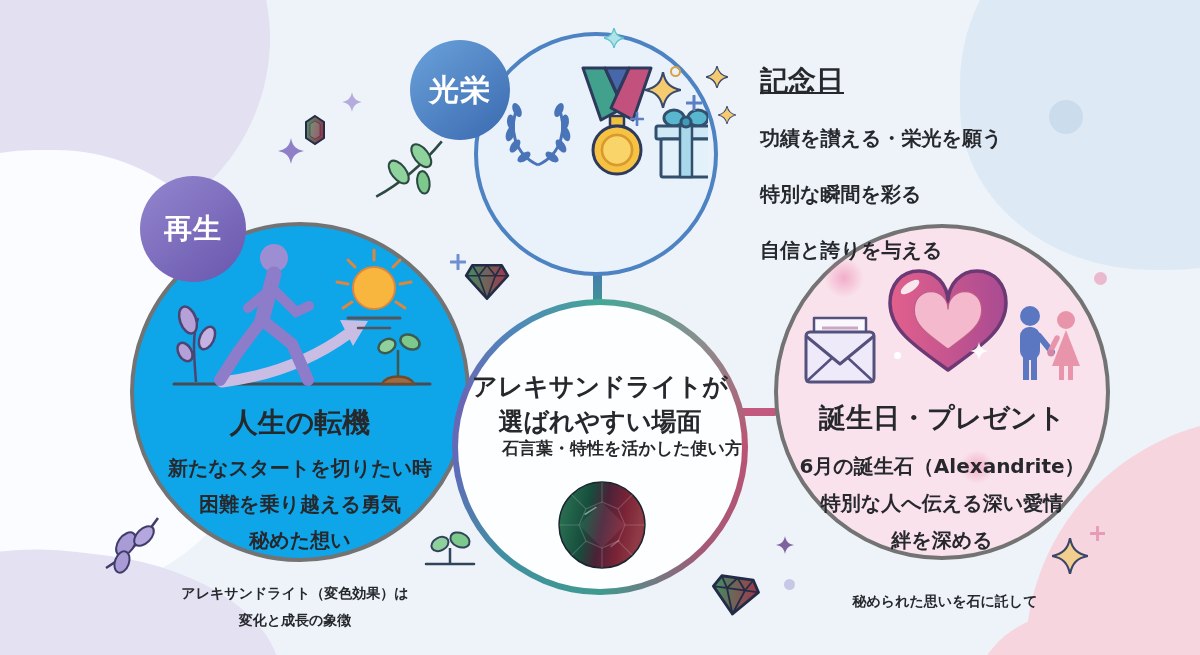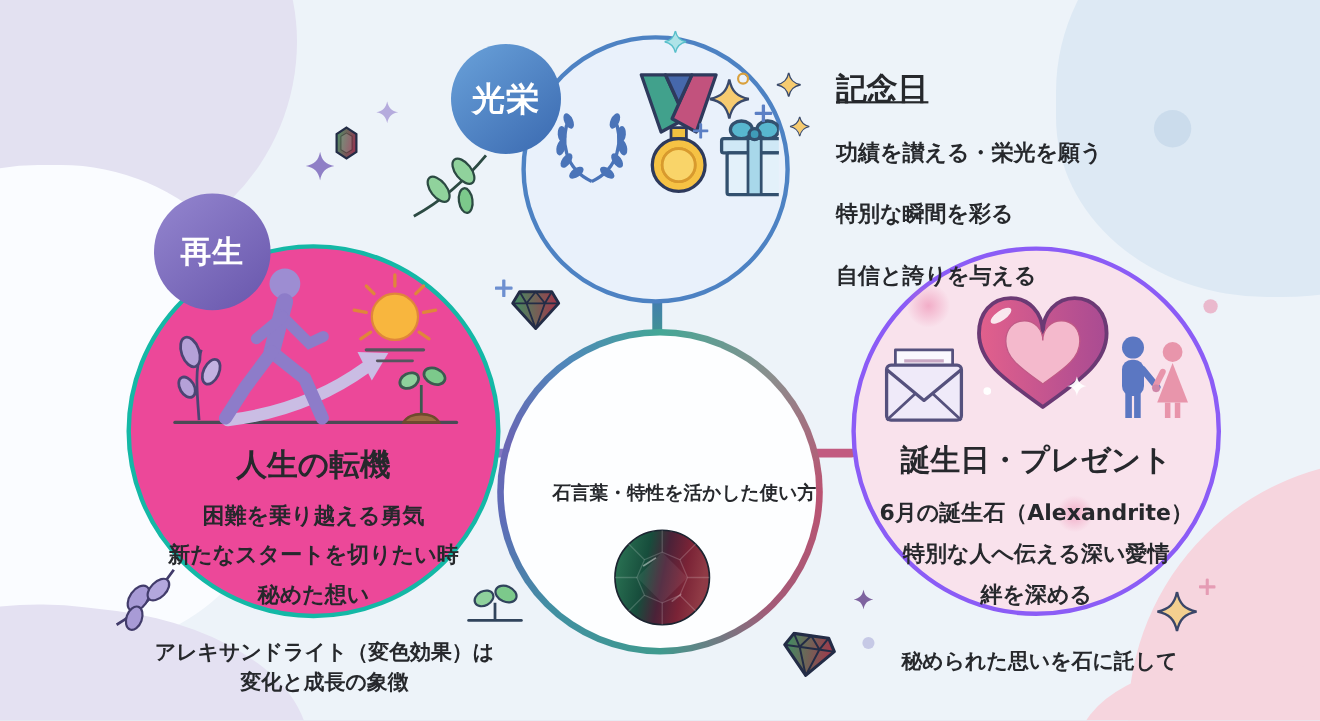--- a/index.html
+++ b/index.html
@@ -6,43 +6,43 @@
   .canvas{
     position:relative;width:1200px;height:655px;overflow:hidden;
     background:#edf3f9;font-family:"DejaVu Sans","Liberation Sans",sans-serif;color:#26282c;
   }
   .abs{position:absolute;}
   .blob{position:absolute;}
   .dot{position:absolute;border-radius:50%;}
   .glow{position:absolute;border-radius:50%;background:radial-gradient(circle,rgba(236,130,170,.55),rgba(236,130,170,0) 70%);}
   .circle{position:absolute;border-radius:50%;box-sizing:border-box;}
   .circle-top{left:474px;top:32px;width:244px;height:244px;background:#e9f1fb;border:4px solid #4d82c3;}
-  .circle-left{left:115px;top:222px;width:340px;height:340px;background:#ec4899;border:4px solid #14b8a6;}
-  .circle-right{left:774px;top:224px;width:336px;height:336px;background:#f9e2ec;border:4px solid #8b5cf6;}
+  .circle-left{left:130px;top:222px;width:340px;height:340px;background:#0ea5e9;border:4px solid #737373;}
+  .circle-right{left:774px;top:224px;width:336px;height:336px;background:#f9e2ec;border:4px solid #737373;}
   .ring{left:452px;top:299px;width:296px;height:296px;position:absolute;border-radius:50%;
     background:conic-gradient(from 0deg,#44a796 0%,#8a8f8e 12%,#bb5372 25%,#a35a77 38%,#3f9a8e 50%,#418fa2 62%,#5e6db8 72%,#6a66b4 80%,#4f87ba 90%,#44a796 100%);}
   .ring-inner{position:absolute;inset:6px;border-radius:50%;background:#fdfeff;}
   .badge{position:absolute;border-radius:50%;display:flex;align-items:center;justify-content:center;
     color:#fff;font-weight:700;text-align:center;letter-spacing:1px;}
   .badge-honor{left:410px;top:40px;width:100px;height:100px;font-size:30px;
     background:linear-gradient(140deg,#6aa2da,#3a69b0);}
   .badge-rebirth{left:140px;top:176px;width:106px;height:106px;font-size:28px;
     background:linear-gradient(140deg,#9486cf,#6856ac);}
   .badge-hidden{left:986px;top:174px;width:112px;height:112px;font-size:20px;
     background:linear-gradient(140deg,#db74a0,#c64f80);}
   .connector{position:absolute;border-radius:4px;}
   .conn-v{left:593px;top:266px;width:9px;height:44px;background:linear-gradient(180deg,#4478b6,#40988c);}
   .conn-l{left:428px;top:408px;width:48px;height:8px;background:#8577c3;}
   .conn-r{left:728px;top:408px;width:50px;height:8px;background:#c25a80;}
   .c-title{position:absolute;width:100%;text-align:center;font-weight:800;}
   .c-lines{position:absolute;width:100%;text-align:center;font-weight:700;font-size:20px;line-height:36px;}
   .note{position:absolute;font-weight:700;}
   .note-tr-h{font-size:28px;font-weight:800;margin-bottom:10px;text-decoration:underline;}
   .note-tr-l{font-size:20px;line-height:36px;font-weight:700;margin-top:20px;}
-  .note-b{font-size:19px;line-height:27px;text-align:center;}
+  .note-b{font-size:14px;line-height:27px;text-align:center;}
   .center-title{position:absolute;top:64px;width:100%;text-align:center;font-weight:800;font-size:25px;line-height:35px;}
   .center-sub{position:absolute;top:132px;width:100%;text-align:right;font-weight:700;font-size:17px;}
 </style>
 </head>
 <body>
 
 <div class="canvas">
 
   <div class="blob" style="left:-120px;top:-150px;width:390px;height:390px;background:#e3e1f1;border-radius:48% 52% 56% 44%;"></div>
   <div class="blob" style="left:-170px;top:150px;width:430px;height:440px;background:#fafcff;border-radius:50% 50% 45% 55%;"></div>
@@ -129,22 +129,22 @@
       </g>
       <g stroke="#3c5a50" stroke-width="2.5">
         <path d="M236,144 C236,130 236,122 236,114" fill="none"></path>
         <ellipse cx="225" cy="110" rx="9" ry="6.5" transform="rotate(-28 225 110)" fill="#8fd19c"></ellipse>
         <ellipse cx="248" cy="106" rx="10" ry="7" transform="rotate(24 248 106)" fill="#7cc98b"></ellipse>
         <path d="M220,148 C225,138 247,138 252,148 Z" fill="#9c6b42" stroke="#6e4a2e"></path>
       </g>
     </svg>
     <div class="c-title" style="top:178px;font-size:28px;">人生の転機</div>
     <div class="c-lines" style="top:224px;">
+      <div>新たなスタートを切りたい時</div>
       <div>困難を乗り越える勇気</div>
-      <div>新たなスタートを切りたい時</div>
       <div>秘めた想い</div>
     </div>
   </div>
 
   <div class="circle circle-right">
     <div class="glow" style="left:46px;top:30px;width:40px;height:40px;"></div>
     <div class="glow" style="left:182px;top:222px;width:34px;height:34px;"></div>
     <svg class="abs" style="left:20px;top:26px" width="290" height="140" viewBox="0 0 290 140">
       <defs>
         <linearGradient id="hg" x1="0" y1="0" x2="1" y2="0">
@@ -185,20 +185,24 @@
     <div class="c-title" style="top:172px;font-size:27px;">誕生日・プレゼント</div>
     <div class="c-lines" style="top:220px;line-height:37px;">
       <div>6月の誕生石（Alexandrite）</div>
       <div>特別な人へ伝える深い愛情</div>
       <div>絆を深める</div>
     </div>
   </div>
 
   <div class="ring">
     <div class="ring-inner">
+      <div class="center-title">
+        <div>アレキサンドライトが</div>
+        <div>選ばれやすい場面</div>
+      </div>
       <div class="center-sub">石言葉・特性を活かした使い方</div>
       <svg class="abs" style="left:98px;top:174px" width="92" height="92" viewBox="0 0 120 120">
         <defs>
           <linearGradient id="gg" x1="0" y1="0" x2="1" y2="0.2">
             <stop offset="0" stop-color="#2e7a58"></stop>
               <stop offset="0.38" stop-color="#174d3c"></stop>
             <stop offset="0.58" stop-color="#4a2238"></stop>
               <stop offset="0.8" stop-color="#7a2336"></stop>
             <stop offset="1" stop-color="#8f3a45"></stop>
           </linearGradient>

